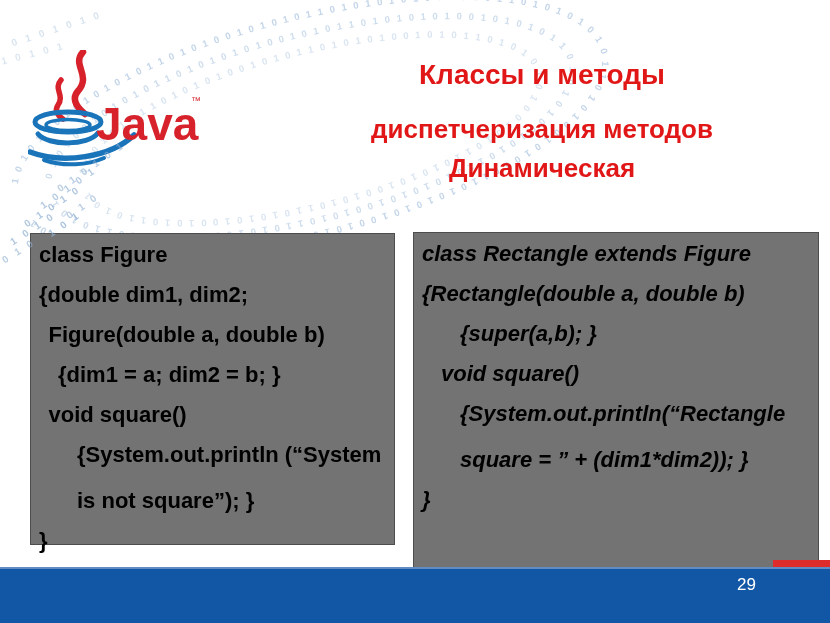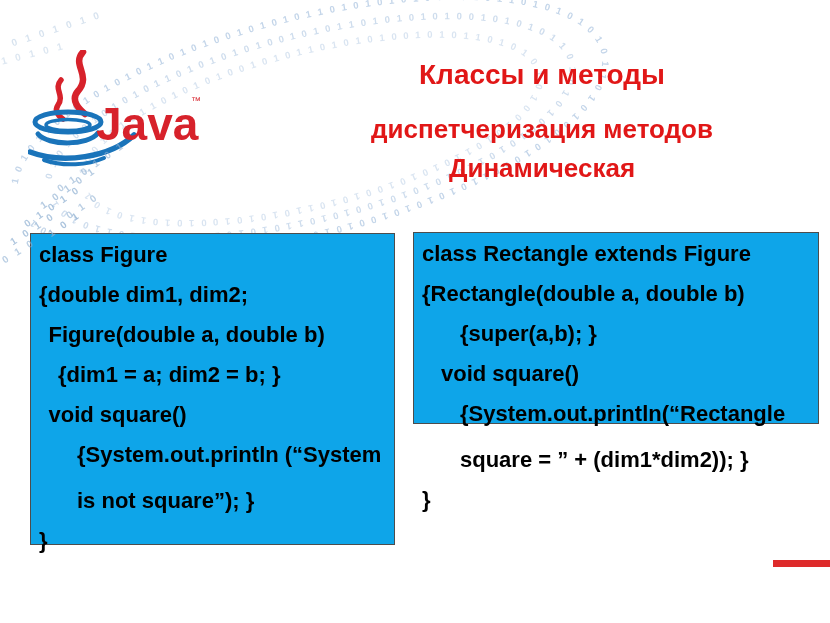--- a/index.html
+++ b/index.html
@@ -15,25 +15,25 @@
     font-weight:700;font-size:10px;letter-spacing:3px;white-space:pre;
     transform-origin:left top;pointer-events:none;}
   
   .java-logo{position:absolute;left:28px;top:50px;z-index:2;}
   
   .title-block{position:absolute;top:58px;right:28px;width:520px;text-align:center;z-index:2;}
   .page-title{font-size:28px;line-height:34px;font-weight:700;color:var(--title-red,#e11717);}
   .page-subtitle{margin-top:18px;font-size:26px;line-height:39px;font-weight:700;color:var(--title-red,#e11717);}
   
   .code-box{
-    position:absolute;background:#0ea5e9;border:1.5px solid var(--box-border,#4d4d4d);
+    position:absolute;background:#737373;border:1.5px solid var(--box-border,#4d4d4d);
     padding:8px 8px 0 8px;z-index:2;box-sizing:border-box;
   }
   .code-box-left{left:30px;top:233px;width:365px;height:312px;}
-  .code-box-right{left:413px;top:232px;width:406px;height:192px;}
+  .code-box-right{left:413px;top:232px;width:406px;height:342px;font-style:italic;}
   .code-line{
     font-size:22px;line-height:26px;font-weight:700;color:var(--code-text,#000);
     white-space:pre;margin-top:14px;
   }
   .code-line:first-child{margin-top:0;}
   .code-line.cont{margin-top:20px;}
   
   .footer-bar{
     position:absolute;left:0;bottom:0;width:830px;height:54px;z-index:2;
     background:var(--footer-blue,#1257a6);
@@ -122,14 +122,17 @@
       <div class="code-line" style="padding-left: 0px;">class Rectangle extends Figure</div>
       <div class="code-line" style="padding-left: 0px;">{Rectangle(double a, double b)</div>
       <div class="code-line" style="padding-left: 38px;">{super(a,b); }</div>
       <div class="code-line" style="padding-left: 19px;">void square()</div>
       <div class="code-line" style="padding-left: 38px;">{System.out.println(“Rectangle</div>
       <div class="code-line cont" style="padding-left: 38px;">square = ” + (dim1*dim2)); }</div>
       <div class="code-line" style="padding-left: 0px;">}</div>
     </div>
 
   <div class="accent-bar"></div>
+  <div class="footer-bar">
+    <div class="page-number">29</div>
+  </div>
 
 </div>
 
 </body></html>

